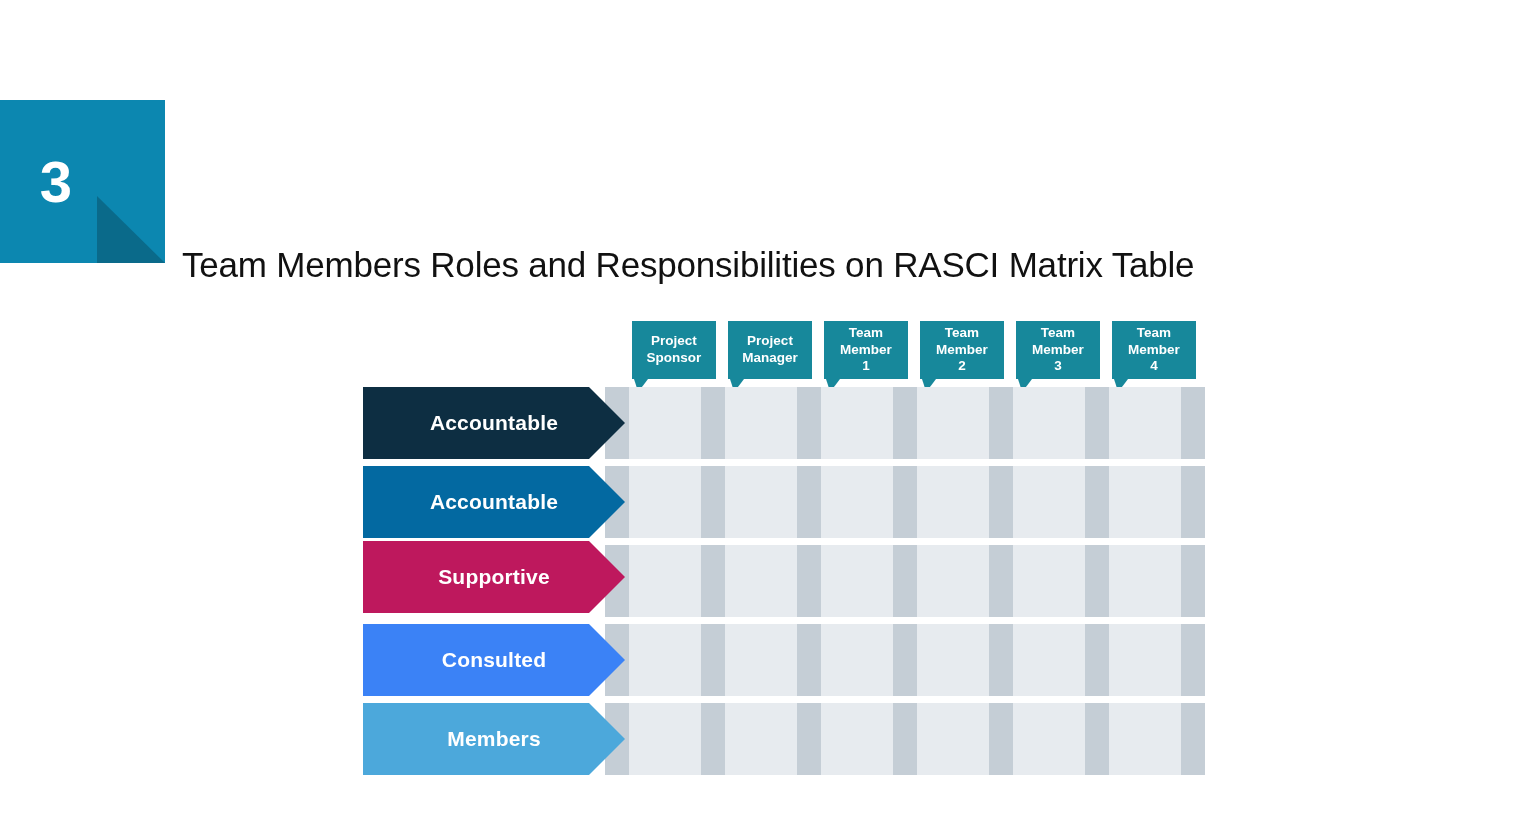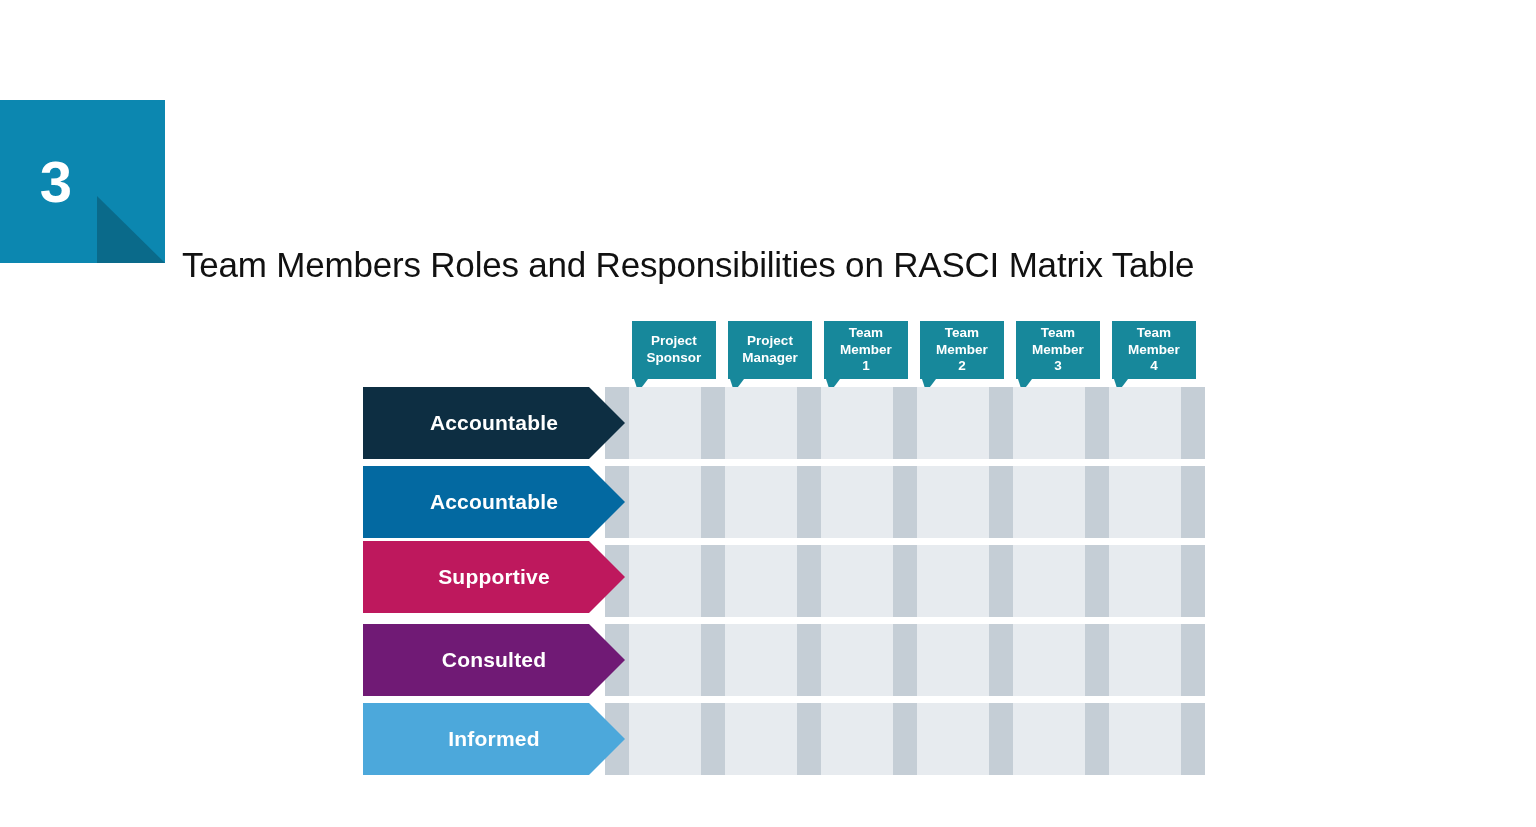--- a/index.html
+++ b/index.html
@@ -178,30 +178,30 @@
       </div>
       <div class="cell-band" style="top: 624px; background: rgb(231, 235, 239);">
         <div class="cell-sep" style="left: 0px; background: rgb(197, 206, 214);"></div>
         <div class="cell-sep" style="left: 96px; background: rgb(197, 206, 214);"></div>
         <div class="cell-sep" style="left: 192px; background: rgb(197, 206, 214);"></div>
         <div class="cell-sep" style="left: 288px; background: rgb(197, 206, 214);"></div>
         <div class="cell-sep" style="left: 384px; background: rgb(197, 206, 214);"></div>
         <div class="cell-sep" style="left: 480px; background: rgb(197, 206, 214);"></div>
         <div class="cell-sep" style="left: 576px; background: rgb(197, 206, 214);"></div>
       </div>
-      <div class="row-ribbon" style="top: 624px; background: #701a75;">
+      <div class="row-ribbon" style="top: 624px; background: #3b82f6;">
         <span>Consulted</span>
       </div>
       <div class="cell-band" style="top: 703px; background: rgb(231, 235, 239);">
         <div class="cell-sep" style="left: 0px; background: rgb(197, 206, 214);"></div>
         <div class="cell-sep" style="left: 96px; background: rgb(197, 206, 214);"></div>
         <div class="cell-sep" style="left: 192px; background: rgb(197, 206, 214);"></div>
         <div class="cell-sep" style="left: 288px; background: rgb(197, 206, 214);"></div>
         <div class="cell-sep" style="left: 384px; background: rgb(197, 206, 214);"></div>
         <div class="cell-sep" style="left: 480px; background: rgb(197, 206, 214);"></div>
         <div class="cell-sep" style="left: 576px; background: rgb(197, 206, 214);"></div>
       </div>
       <div class="row-ribbon" style="top: 703px; background: rgb(76, 168, 219);">
-        <span>Informed</span>
+        <span>Members</span>
       </div>
     </div>
 
 </div>
 
 </body></html>

